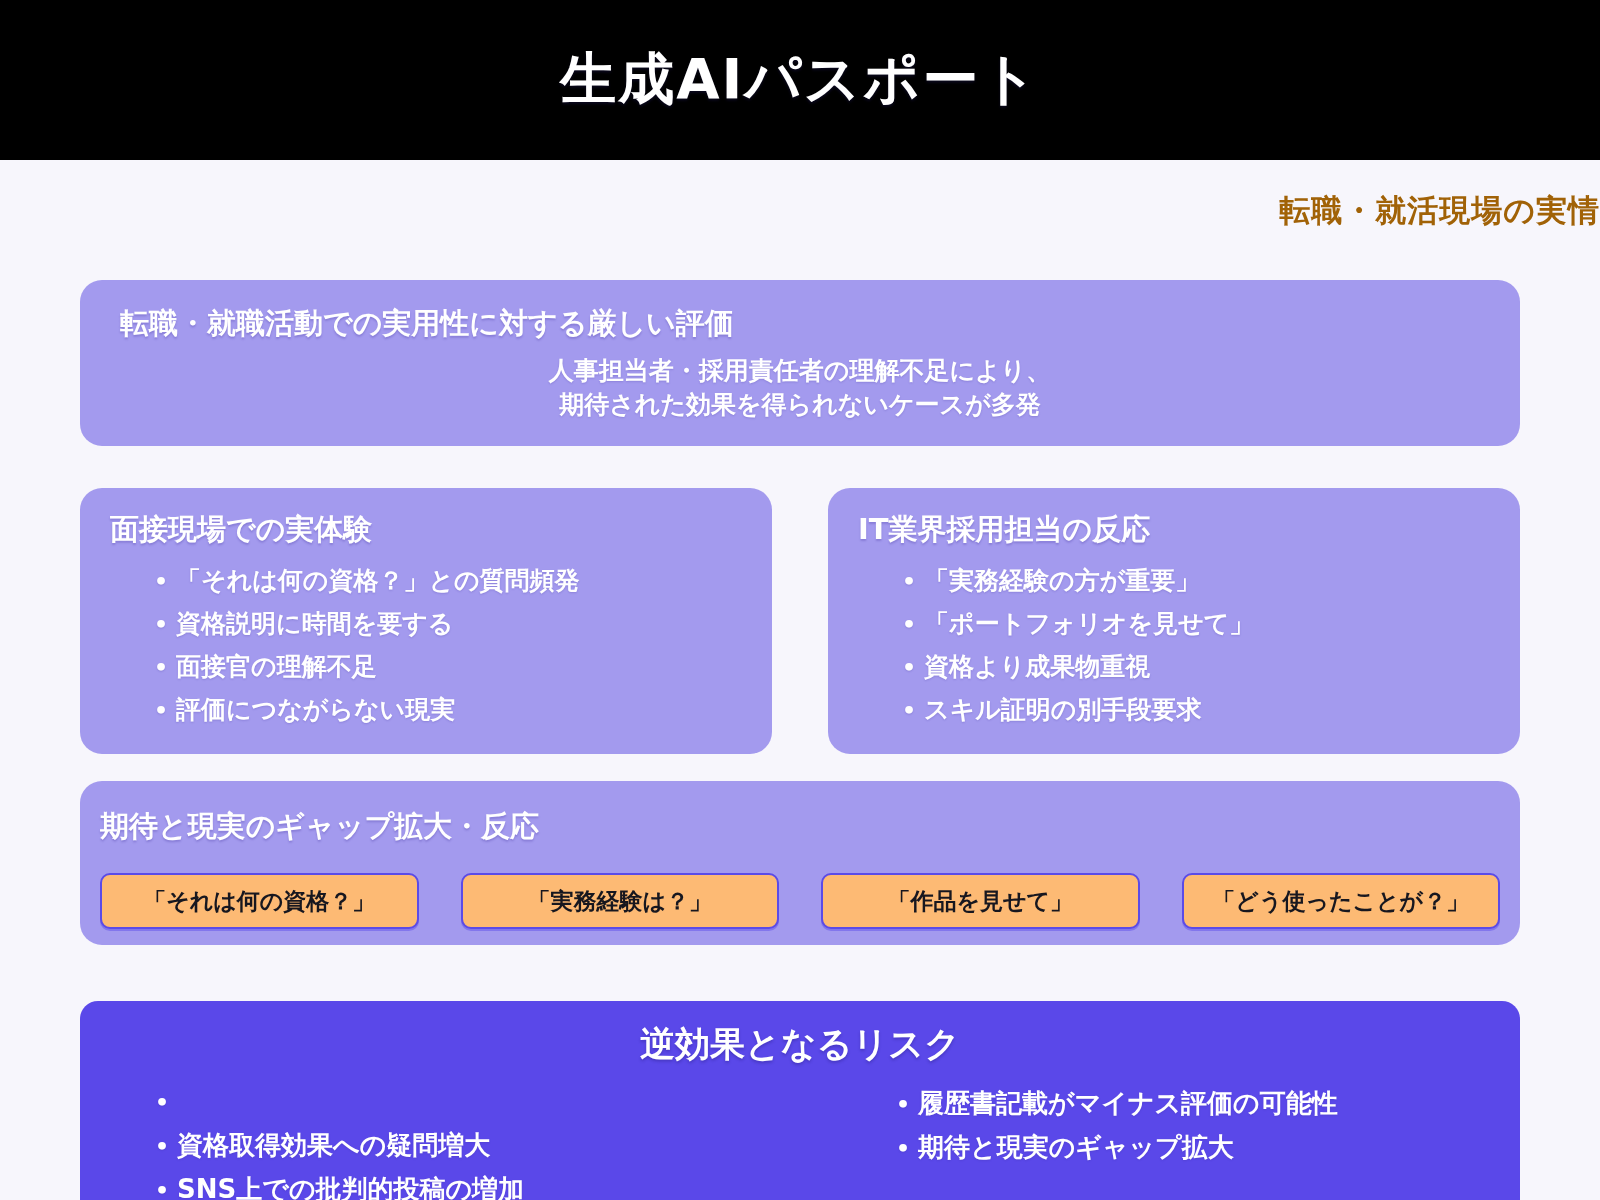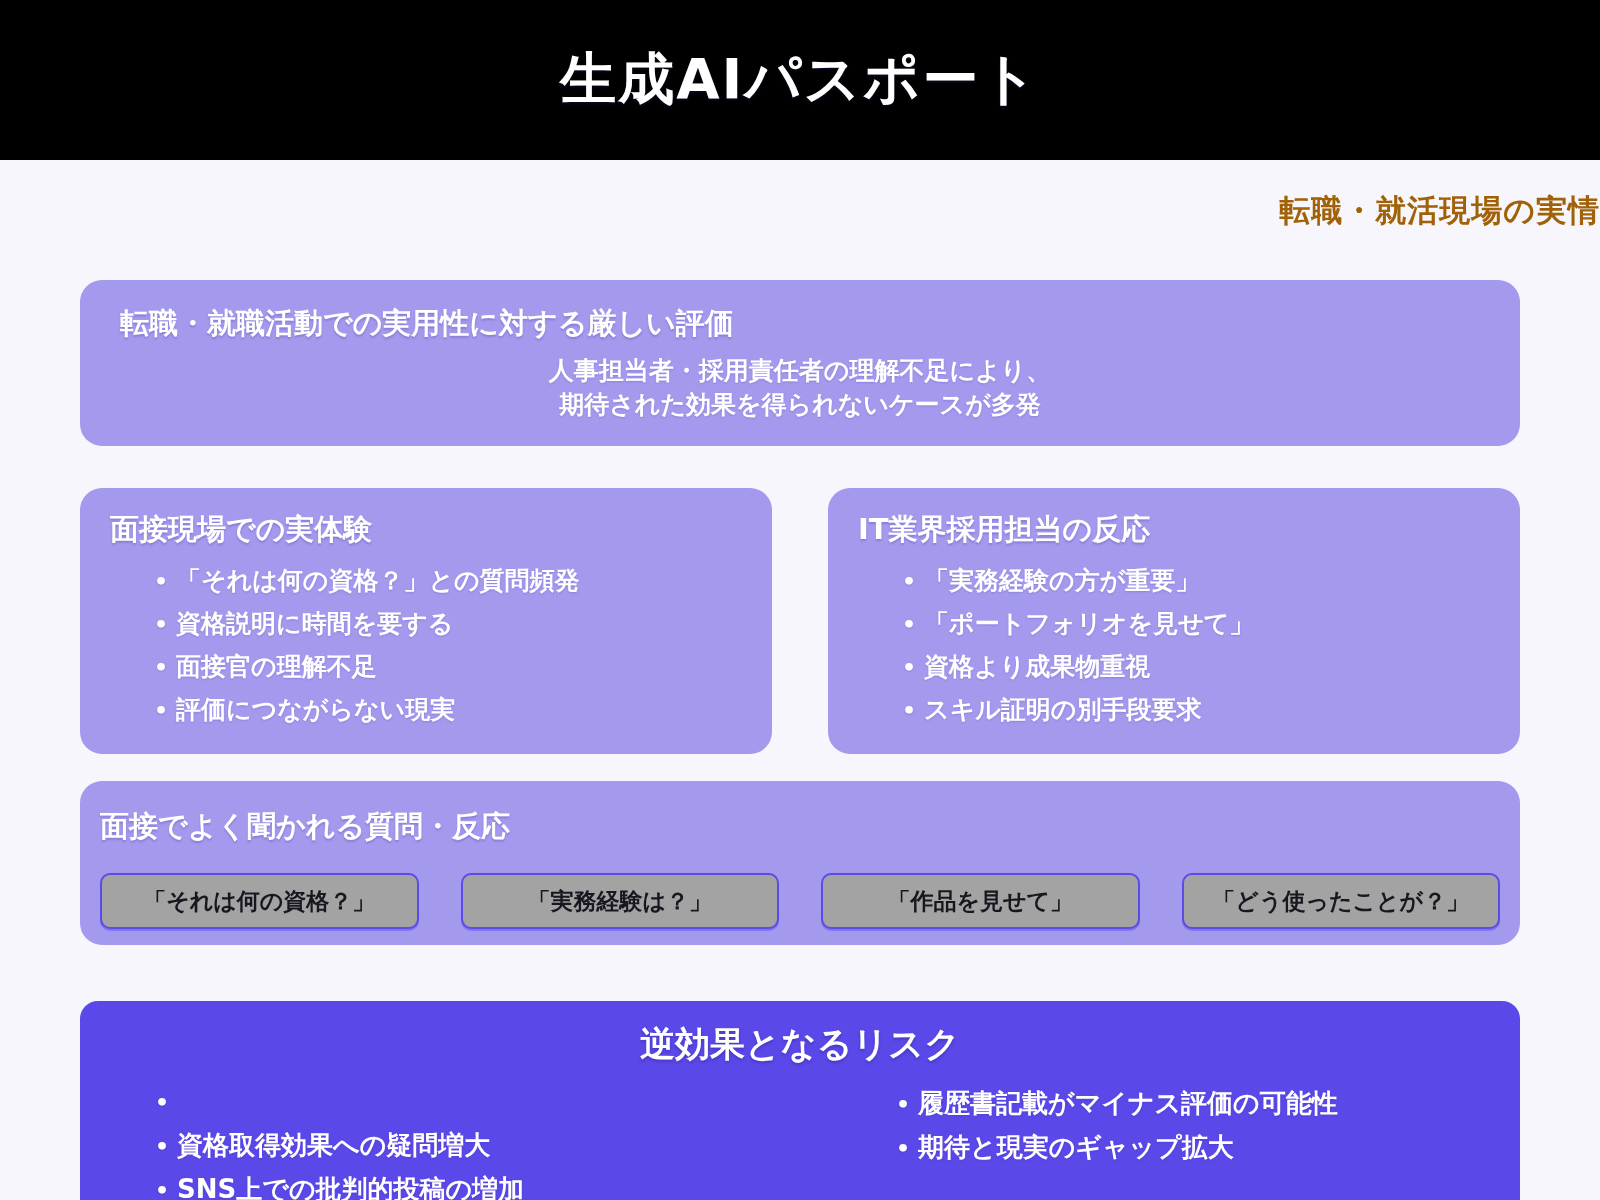--- a/index.html
+++ b/index.html
@@ -57,21 +57,21 @@
     text-shadow: 0 1px 2px rgba(60,45,150,0.22);
     white-space: nowrap;
   }
   .bullet-dot { font-size: 22px; margin-right: 8px; }
 
   
   .questions-panel { margin-top: 27px; padding: 26px 20px 16px; }
   .chips-row { margin-top: 26px; display: flex; gap: 42px; }
   .chip {
     flex: 1 1 0; height: 56px;
-    background: #a3a3a3; border: 2px solid #5B4BE8; border-radius: 10px;
+    background: #fdba74; border: 2px solid #5B4BE8; border-radius: 10px;
     box-shadow: 0 2px 0 rgba(91,75,232,0.45);
     display: flex; align-items: center; justify-content: center;
     color: #17171F; font-size: 23px; font-weight: bold;
     white-space: nowrap;
   }
 
   
   .risk-panel {
     margin-top: 56px; background: #5A48E9; border-radius: 18px;
     padding: 20px 40px 20px; color: #FFFFFF;
@@ -149,21 +149,21 @@
           <li class="bullet-item">
             <span class="bullet-dot">•</span>
             <span>スキル証明の別手段要求</span>
           </li>
         </ul>
       </div>
 
     </div>
 
     <div class="panel questions-panel">
-      <div class="panel-title">面接でよく聞かれる質問・反応</div>
+      <div class="panel-title">期待と現実のギャップ拡大・反応</div>
       <div class="chips-row">
         <div class="chip">「それは何の資格？」</div>
         <div class="chip">「実務経験は？」</div>
         <div class="chip">「作品を見せて」</div>
         <div class="chip">「どう使ったことが？」</div>
       </div>
     </div>
 
     <div class="risk-panel">
       <div class="risk-title">逆効果となるリスク</div>

